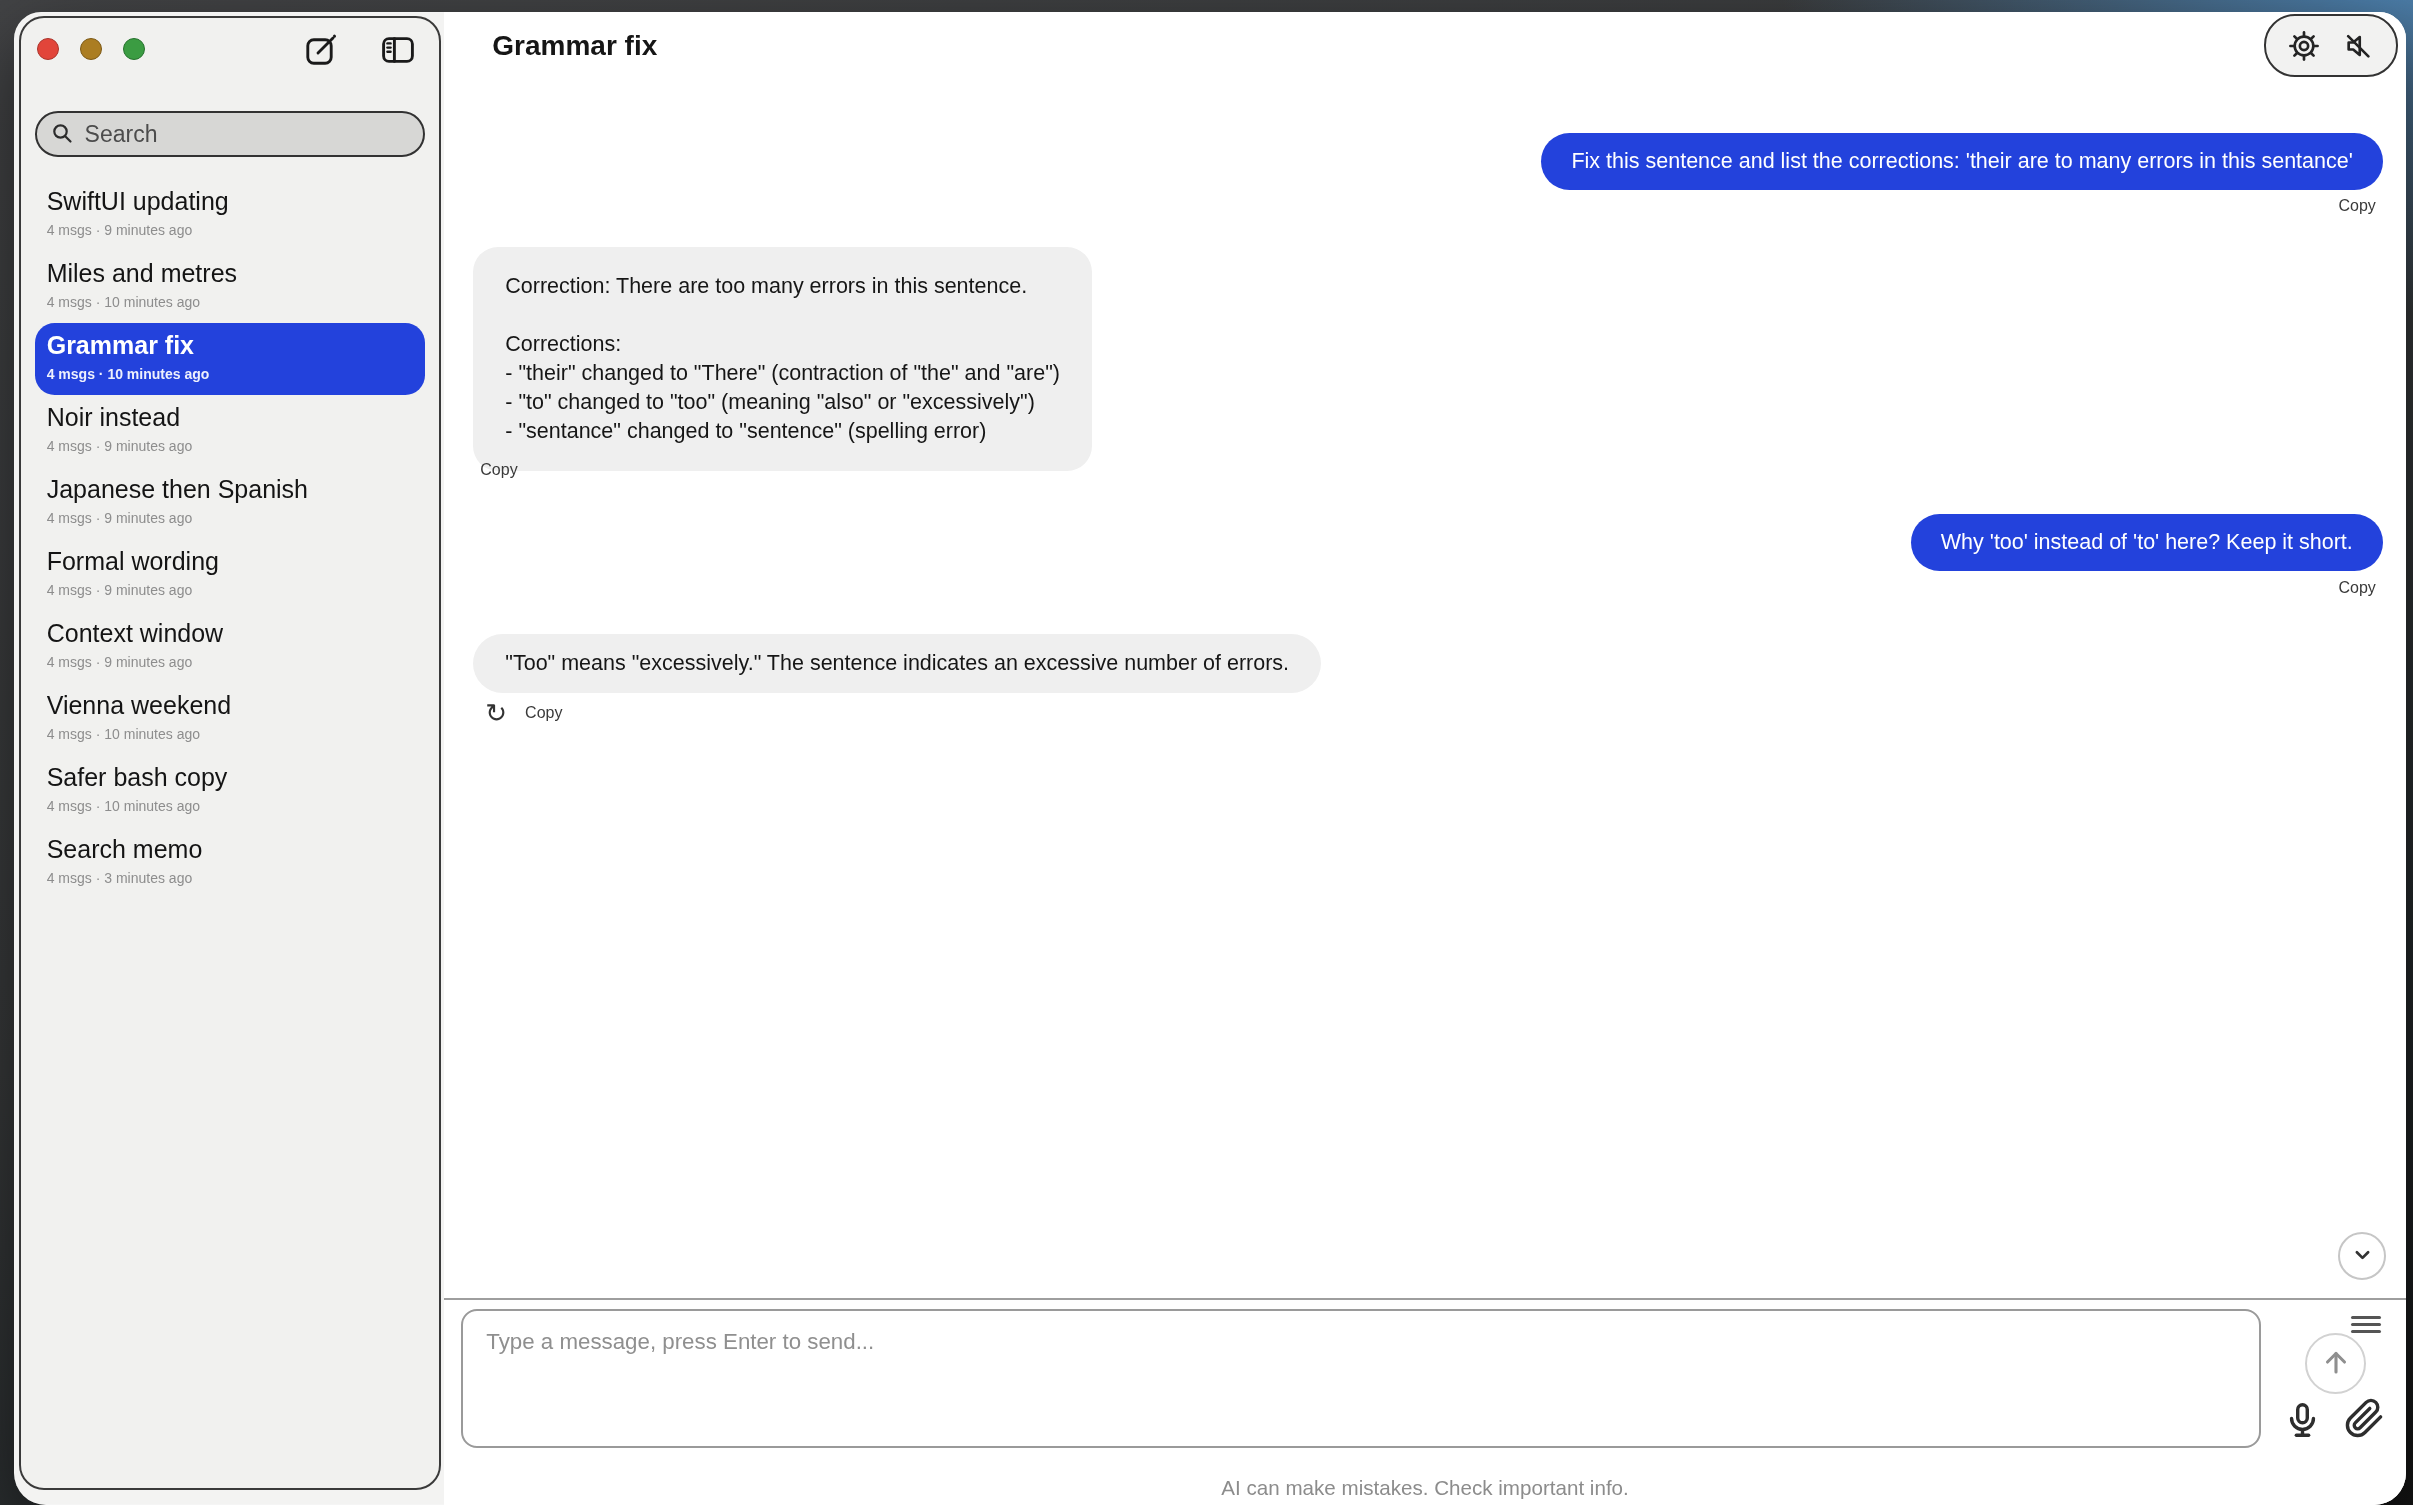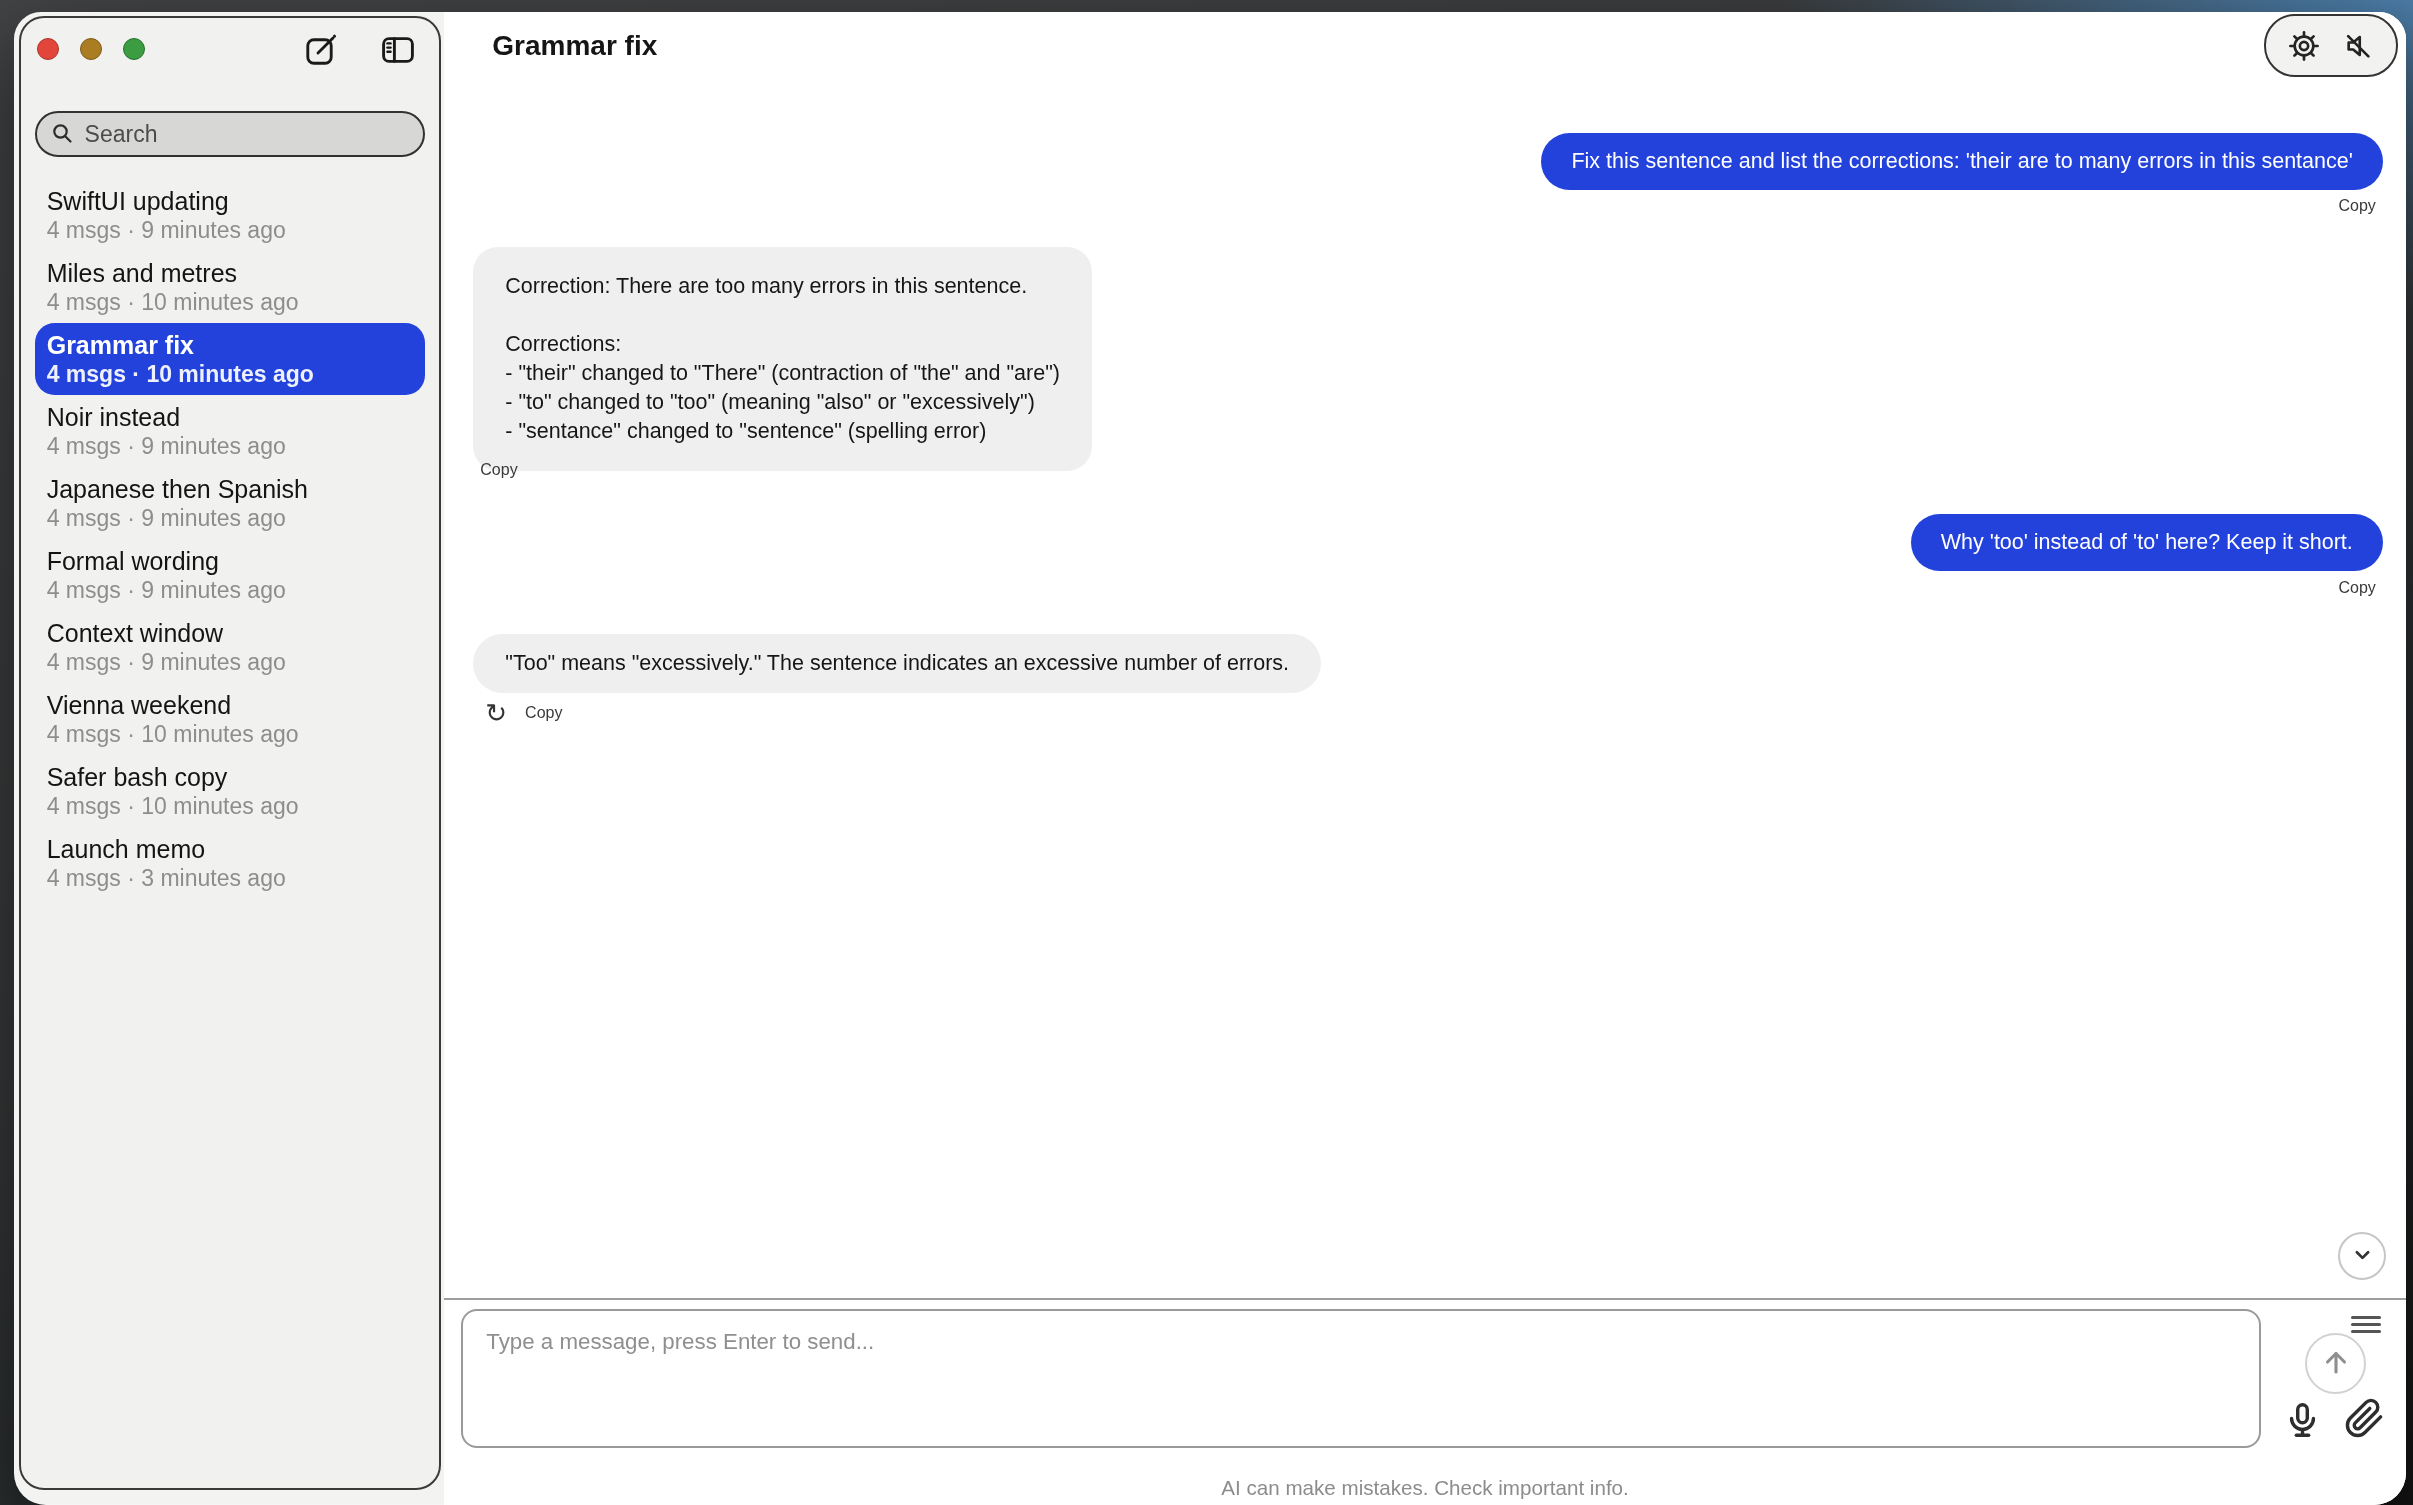--- a/index.html
+++ b/index.html
@@ -43,21 +43,21 @@
     font-size:23px;color:#333;font-family:inherit;
   }
   .searchbar input::placeholder{color:#4c4c4c;opacity:1;}
   .chat-list{position:absolute;top:161px;left:0;right:0;}
   .chat-item{
     height:72px;box-sizing:border-box;margin:0 14.3px;padding:8px 11.6px;
     border-radius:19.7px;cursor:pointer;
   }
   .chat-item .ci-title{font-size:25px;line-height:29.5px;color:#141414;font-weight:400;
     white-space:nowrap;overflow:hidden;}
-  .chat-item .ci-meta{font-size:23px;line-height:22.3px;color:#8d8d8d;margin-top:2.7px;white-space:nowrap;}
+  .chat-item .ci-meta{font-size:14px;line-height:22.3px;color:#8d8d8d;margin-top:2.7px;white-space:nowrap;}
   .chat-item.selected{background:#2342dc;}
   .chat-item.selected .ci-title{color:#fff;font-weight:700;}
   .chat-item.selected .ci-meta{color:rgba(255,255,255,.92);font-weight:700;}
   
   .main{position:absolute;left:430px;top:0;right:0;bottom:0;background:#ffffff;}
   .chat-title{position:absolute;left:48px;top:18px;font-size:28px;font-weight:700;color:#161616;}
   .header-pill{
     position:absolute;top:2.7px;right:8px;width:134px;height:63px;
     border:2.7px solid #333;border-radius:31px;background:#f2f2f1;
     box-sizing:border-box;display:flex;align-items:center;justify-content:center;gap:21.5px;
@@ -193,21 +193,21 @@
       </div>
       <div class="chat-item">
         <div class="ci-title">Vienna weekend</div>
         <div class="ci-meta">4 msgs · 10 minutes ago</div>
       </div>
       <div class="chat-item">
         <div class="ci-title">Safer bash copy</div>
         <div class="ci-meta">4 msgs · 10 minutes ago</div>
       </div>
       <div class="chat-item">
-        <div class="ci-title">Launch memo</div>
+        <div class="ci-title">Search memo</div>
         <div class="ci-meta">4 msgs · 3 minutes ago</div>
       </div>
     </div>
   </div>
 
   <div class="main">
 
     <div class="chat-title">Grammar fix</div>
 
     <div class="header-pill">

